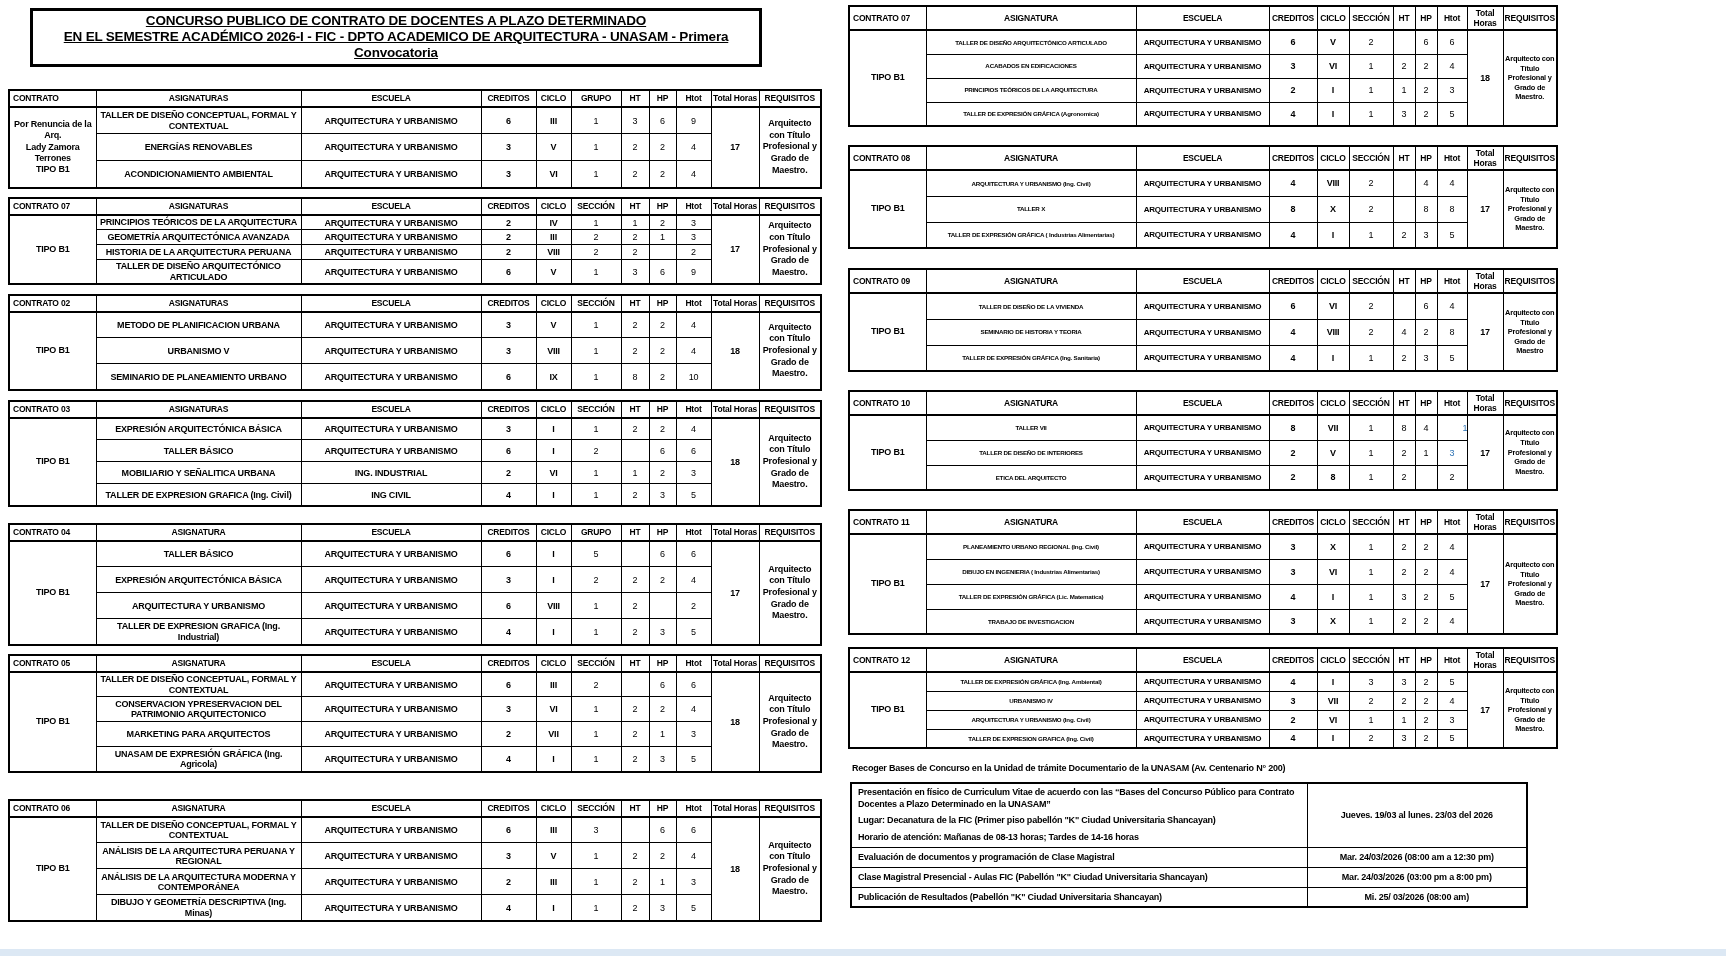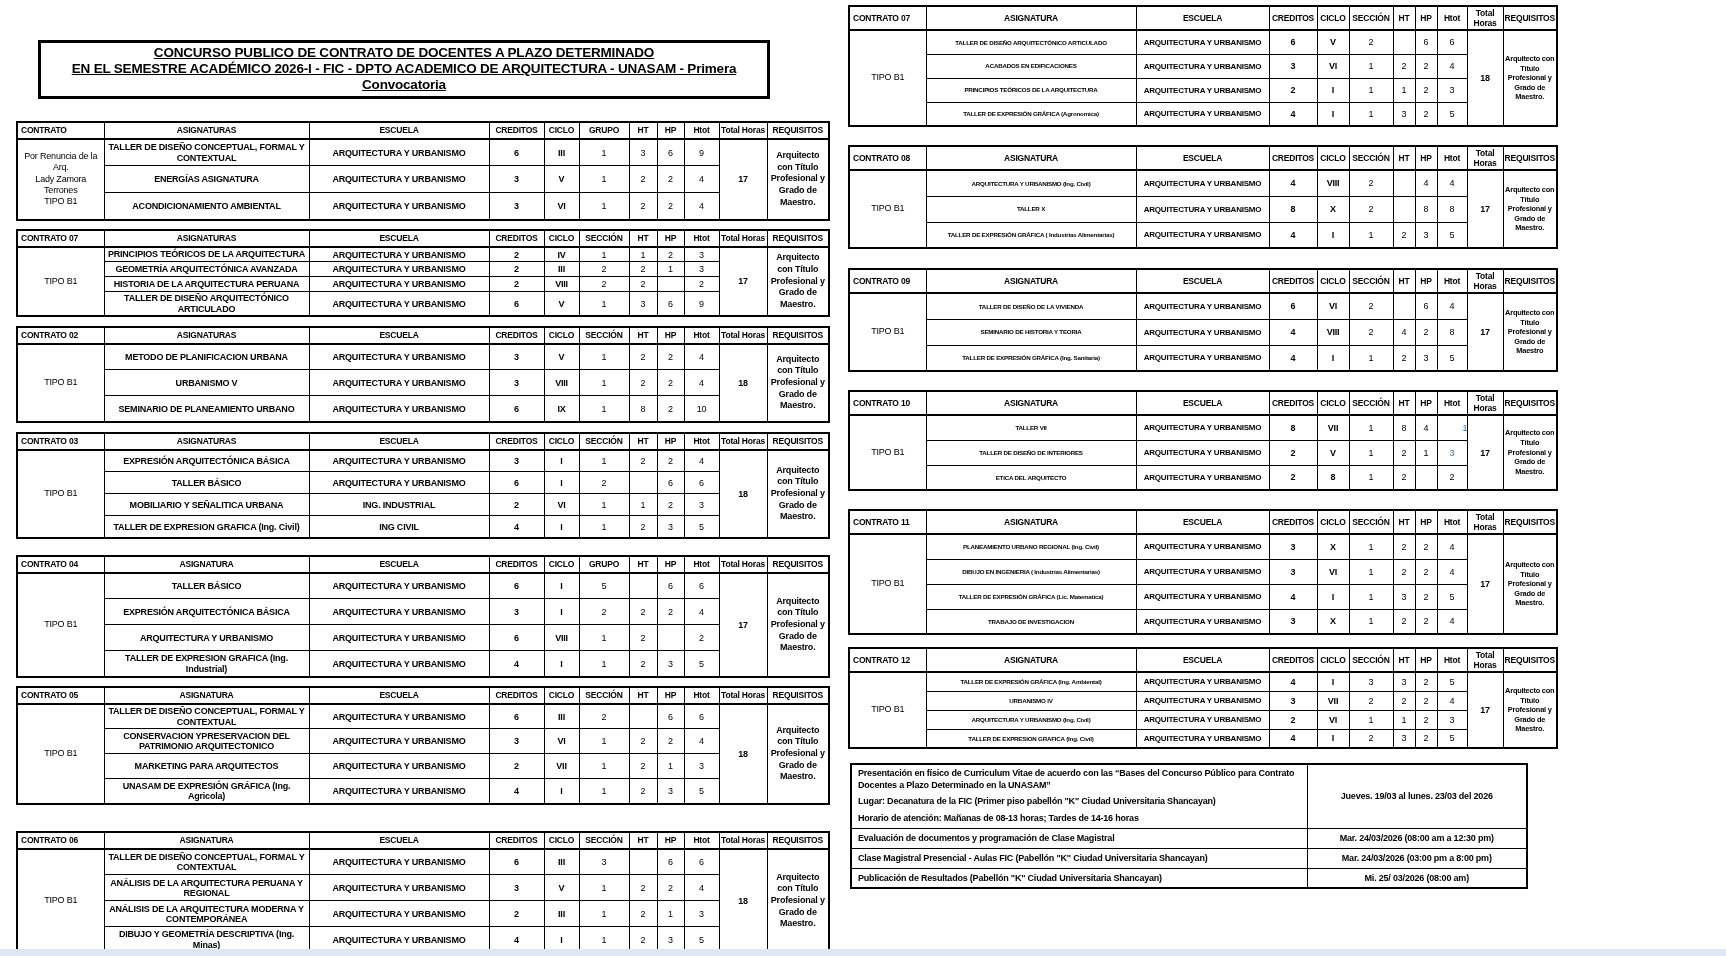--- a/index.html
+++ b/index.html
@@ -1,40 +1,40 @@
 <!DOCTYPE html>
 <html><head>
 <meta charset="utf-8">
 <style>
   * { margin:0; padding:0; box-sizing:border-box; }
   html,body { background:#e8e8e8; }
   .page {
     position:relative; width:1726px; height:956px; background:#ffffff;
     font-family:"Liberation Sans", sans-serif; color:#000; overflow:hidden;
   }
-  .col-left  { position:absolute; left:16px;  top:8px;  width:804px;margin-top:32px; }
+  .col-left  { position:absolute; left:8px;  top:8px;  width:804px; }
   .col-right { position:absolute; left:848px; top:5px; width:710px; }
 
   .title-box {
     width:732px; margin:0 0 22px 22px; border:3px solid #000;
     text-align:center; font-weight:bold; padding:2px 4px 3px 4px;
     letter-spacing:-0.2px;
   }
   .title-box div { font-size:13.5px; line-height:1.18; text-decoration:underline; }
 
   table.ctable { border-collapse:collapse; table-layout:fixed; width:100%; }
   table.ctable { border:2px solid #000; }
   table.ctable th, table.ctable td { border:1px solid #000; overflow:hidden; }
   table.ctable thead th {
     font-size:8.5px; font-weight:bold; text-align:center; height:17px;
     border-bottom:2px solid #000; letter-spacing:-0.2px; padding:1px 1px;
   }
   table.ctable thead th.h-label { text-align:left; padding-left:3px; }
   table.ctable td { font-size:9px; text-align:center; padding:1px 1px; letter-spacing:-0.2px; }
-  td.c-tipo { font-size:8.5px; font-weight:normal; white-space:pre-line; line-height:1.25; }
+  td.c-tipo { font-size:8.5px; font-weight:bold; white-space:pre-line; line-height:1.25; }
   td.c-asig { font-size:6.6px; font-weight:bold; text-align:left; padding-left:4px; line-height:1.15; }
   td.c-esc  { font-size:8.6px; font-weight:bold; }
   td.c-cr, td.c-ci { font-weight:bold; }
   td.c-tot  { font-weight:bold; }
   td.c-req  { font-size:8px; font-weight:bold; line-height:1.3; padding:1px 3px; }
   .right-col-table td.c-req { font-size:7.4px; }
   .right-col-table td.c-asig { font-size:6.2px; }
   .right-col-table td.c-esc { font-size:8px; }
 
   .notes { margin:12px 0 5px 4px; }
@@ -99,21 +99,21 @@
               <td class="c-cr">6</td>
               <td class="c-ci">III</td>
               <td class="c-sec">1</td>
               <td class="c-ht">3</td>
               <td class="c-hp">6</td>
               <td class="c-htot">9</td>
               <td class="c-tot" rowspan="3">17</td>
               <td class="c-req" rowspan="3">Arquitecto con Título Profesional y Grado de  Maestro.</td>
             </tr>
             <tr style="height: 27px;">
-              <td class="c-asig">ENERGÍAS ASIGNATURA</td>
+              <td class="c-asig">ENERGÍAS RENOVABLES</td>
               <td class="c-esc">ARQUITECTURA Y URBANISMO</td>
               <td class="c-cr">3</td>
               <td class="c-ci">V</td>
               <td class="c-sec">1</td>
               <td class="c-ht">2</td>
               <td class="c-hp">2</td>
               <td class="c-htot">4</td>
             </tr>
             <tr style="height: 27px;">
               <td class="c-asig">ACONDICIONAMIENTO AMBIENTAL</td>
@@ -988,20 +988,21 @@
               <td class="c-sec">2</td>
               <td class="c-ht">3</td>
               <td class="c-hp">2</td>
               <td class="c-htot">5</td>
             </tr>
           </tbody>
         </table>
       </div>
 
     <div class="notes">
+      <div class="note">Recoger Bases de Concurso en la Unidad de trámite Documentario de la UNASAM (Av. Centenario N° 200)</div>
     </div>
 
     <table class="schedule">
       <colgroup>
           <col style="width:456px">
           <col style="width:220px">
         </colgroup>
       <tbody>
           <tr>
         <td class="sched-left">

